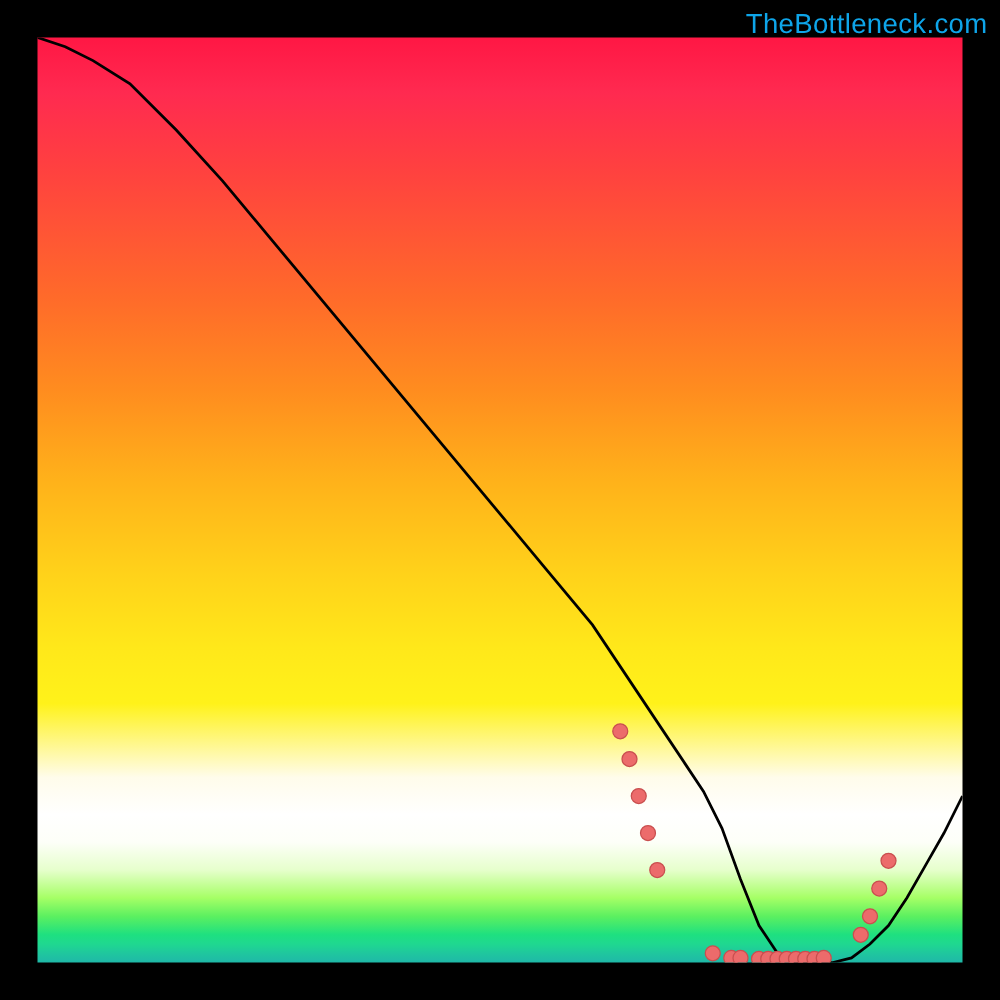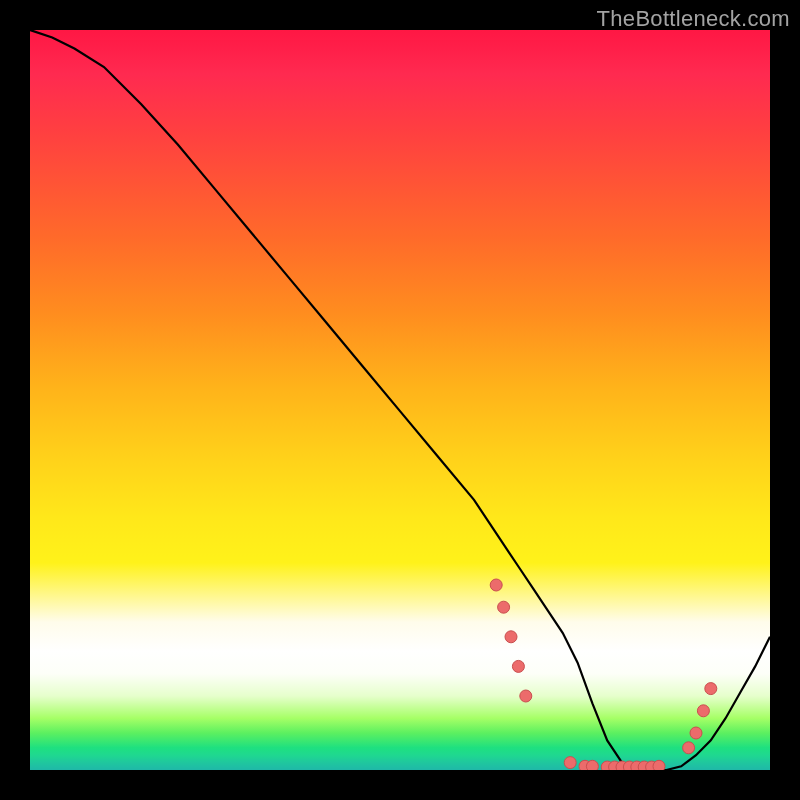--- a/index.html
+++ b/index.html
@@ -47,21 +47,21 @@
       #1ee080 97%,
       #1fd890 98%,
       #1fc79e 99%,
       #1fb8a8 100%
     );
   }
   .watermark {
     position: absolute;
     top: 6px;
     right: 10px;
-    color: #a3a3a3;
+    color: #0ea5e9;
     font-size: 22px;
     font-weight: 500;
     letter-spacing: 0.3px;
     user-select: none;
   }
   svg.curve {
     position: absolute;
     inset: 0;
     width: 100%;
     height: 100%;

